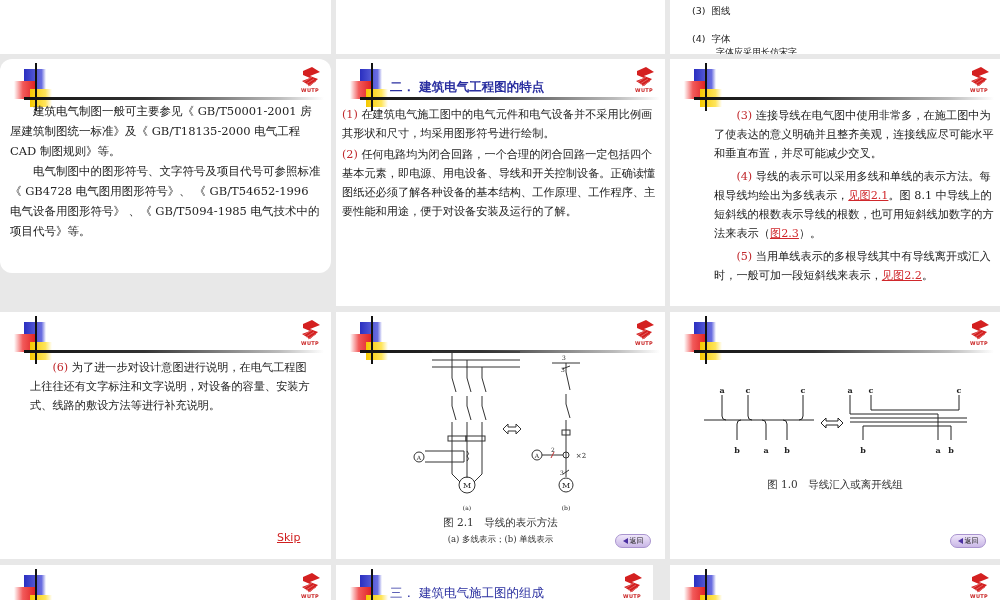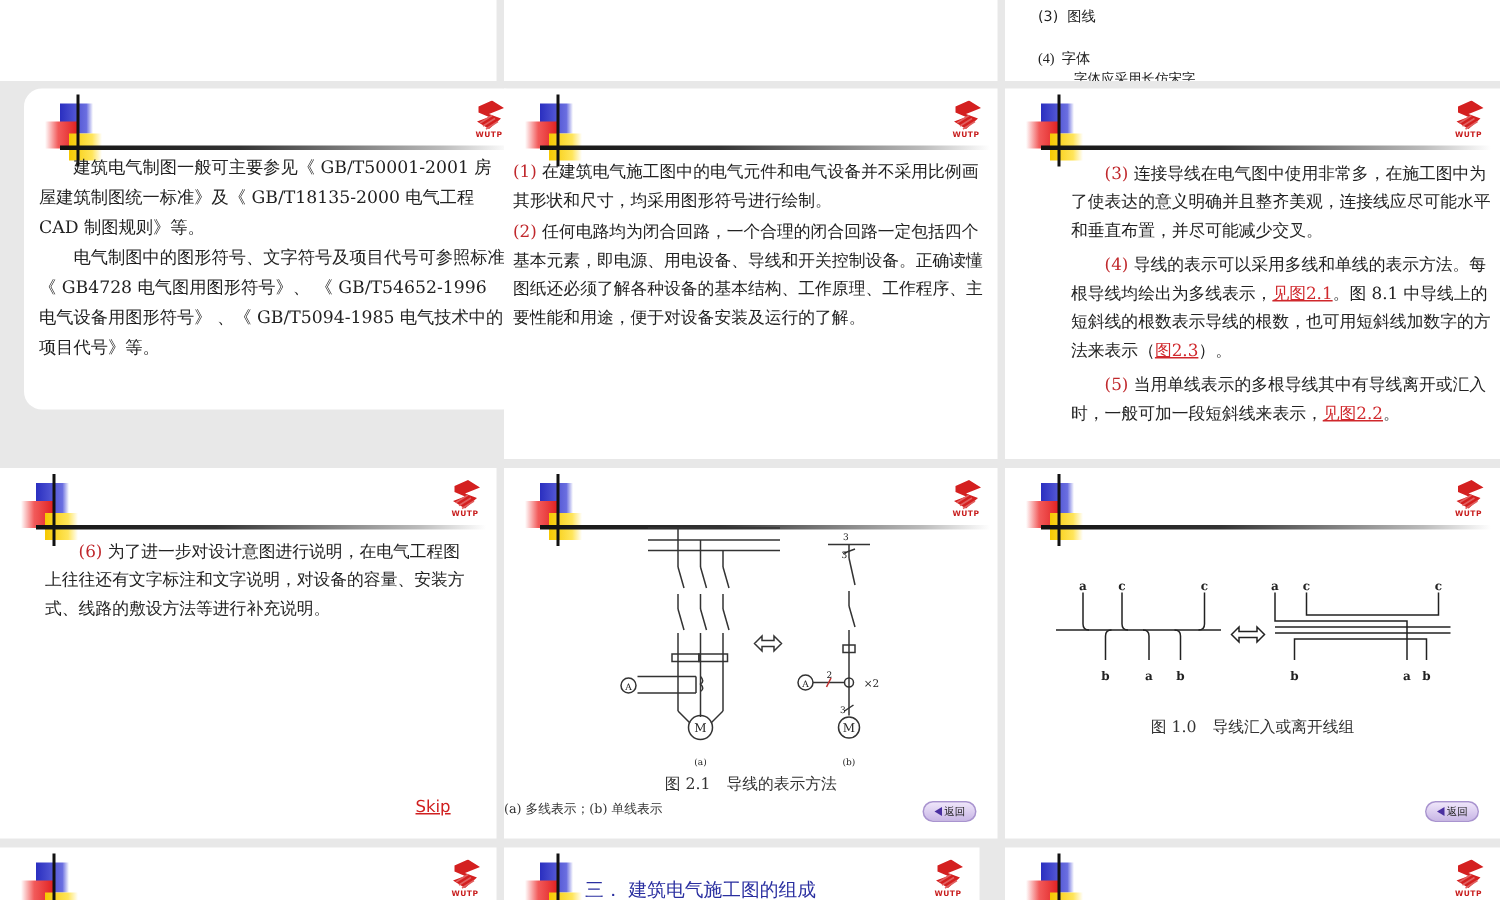--- a/index.html
+++ b/index.html
@@ -25,43 +25,43 @@
   .body-text { position: absolute; font-size: 11.5px; line-height: 20px; color: #222; }
   .body-text p { text-indent: 2em; }
   .num { color: #c0282c; }
   .link { color: #d0282c; text-decoration: underline; }
 
   .skip { position: absolute; font-family: "DejaVu Sans", sans-serif; font-size: 11px; color: #d02020; text-decoration: underline; }
   .back-btn { position: absolute; width: 36px; height: 14px; border-radius: 7px; background: linear-gradient(#efe6fa, #c9b7e6); border: 1px solid #a994cf; font-family: "DejaVu Sans", sans-serif; font-size: 7px; color: #222; display: flex; align-items: center; justify-content: center; gap: 2px; }
   .back-btn .tri { width: 0; height: 0; border-top: 3px solid transparent; border-bottom: 3px solid transparent; border-right: 5px solid #4a2fa0; }
 
   .caption { position: absolute; font-size: 10.5px; color: #333; text-align: center; }
-  .subcaption { position: absolute; font-size: 8.5px; color: #333; }
+  .subcaption { position: absolute; font-size: 8.5px; color: #333; text-align: center; }
   .fig-label { font-family: "DejaVu Serif", serif; font-size: 8px; fill: #222; }
 
   .partial-list { position: absolute; font-family: "DejaVu Sans", sans-serif; font-size: 9.5px; color: #222; }
 </style>
 </head>
 <body>
 
 <div class="slide" style="left:0; top:0; width:331px; height:54px;"></div>
 <div class="slide" style="left:336px; top:0; width:329px; height:54px;"></div>
 <div class="slide" style="left:670px; top:0; width:330px; height:54px;">
   <div class="partial-list" style="left:22px; top:5px;">
     <span>(3)</span>&nbsp;
     <span>图线</span>
   </div>
-  <div class="partial-list" style="left:22px; top:33px;font-family:Liberation Serif, serif;">
+  <div class="partial-list" style="left:22px; top:33px;">
     <span>(4)</span>&nbsp;
     <span>字体</span>
   </div>
   <div class="partial-list" style="left:46px; top:46px; font-size:9px;">字体应采用长仿宋字</div>
 </div>
 
-<div class="slide" style="left:16px; top:59px; width:331px; height:214px;border-radius:12px;">
+<div class="slide" style="left:0; top:59px; width:331px; height:214px;border-radius:12px;">
   <div class="deco">
       <div class="blue"></div>
       <div class="red"></div>
       <div class="yellow"></div>
       <div class="vline"></div>
     </div>
   <div class="hline"></div>
   <div class="logo">
     <svg class="mark" viewBox="0 0 22 20">
         <path d="M3 4 L12 0 L20 5 L10 9 L18 12 L10 19 L2 14 L10 11 L3 8 Z" fill="#d42020"></path>
@@ -76,20 +76,21 @@
 </div>
 
 <div class="slide" style="left:336px; top:59px; width:329px; height:247px;">
   <div class="deco">
       <div class="blue"></div>
       <div class="red"></div>
       <div class="yellow"></div>
       <div class="vline"></div>
     </div>
   <div class="hline"></div>
+  <div class="slide-title">二． 建筑电气工程图的特点</div>
   <div class="logo">
     <svg class="mark" viewBox="0 0 22 20">
         <path d="M3 4 L12 0 L20 5 L10 9 L18 12 L10 19 L2 14 L10 11 L3 8 Z" fill="#d42020"></path>
         <path d="M4 15 L12 10 M6 17 L14 12 M8 19 L16 14" stroke="#e06060" stroke-width="1"></path>
       </svg>
     <div class="label">WUTP</div>
   </div>
   <div class="body-text" style="left:6px; top:44px; width:320px; font-size:11.2px; line-height:19px;">
     <div style="margin-top:2px;"><span class="num">(1)</span><span> 在建筑电气施工图中的电气元件和电气设备并不采用比例画其形状和尺寸，均采用图形符号进行绘制。</span></div>
     <div style="margin-top:2px;"><span class="num">(2)</span><span> 任何电路均为闭合回路，一个合理的闭合回路一定包括四个基本元素，即电源、用电设备、导线和开关控制设备。正确读懂图纸还必须了解各种设备的基本结构、工作原理、工作程序、主要性能和用途，便于对设备安装及运行的了解。</span></div>

